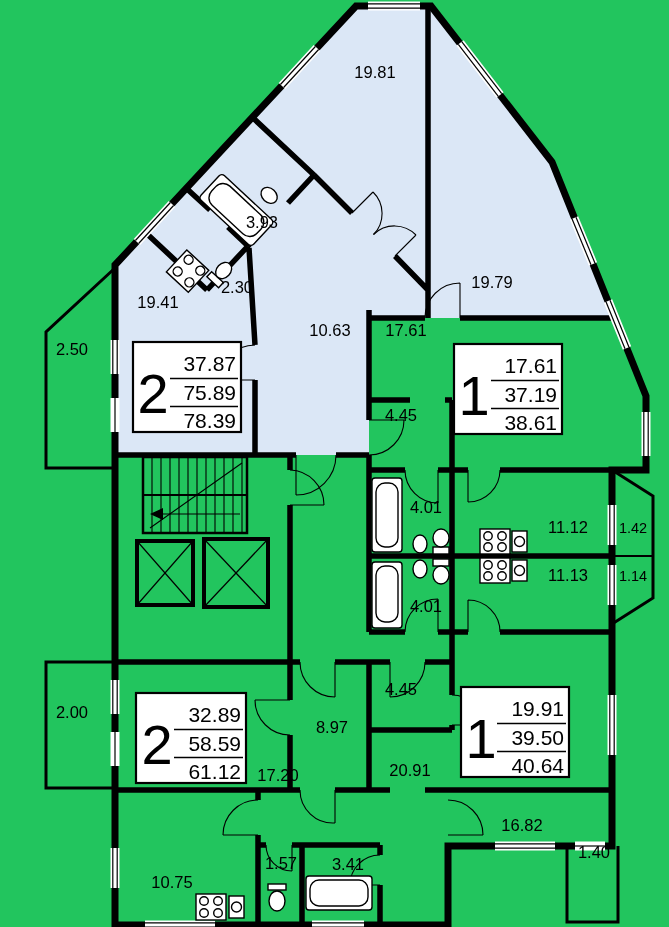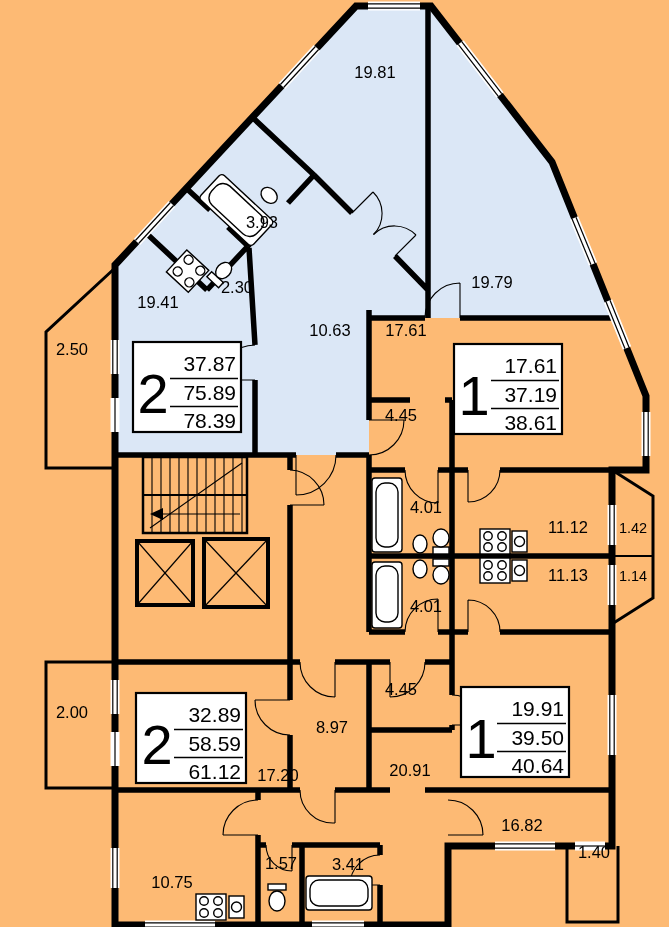--- a/index.html
+++ b/index.html
@@ -1,17 +1,17 @@
 <!DOCTYPE html>
 <html><head>
 <meta charset="utf-8">
 <style>
   html,body{margin:0;padding:0;background:#fff;}
   body{font-family:"Liberation Sans", sans-serif;}
-  .plan-wrap{position:relative;width:669px;height:927px;background:#fdba74;overflow:hidden;}
+  .plan-wrap{position:relative;width:669px;height:927px;background:#22c55e;overflow:hidden;}
   svg{display:block;}
   text{fill:#000;font-family:"Liberation Sans", sans-serif;}
   .room-label{font-size:16.5px;}
   .room-label-sm{font-size:14.5px;}
   .apt-digit{font-size:56px;}
   .apt-val{font-size:21px;}
 </style>
 </head>
 <body>
 

